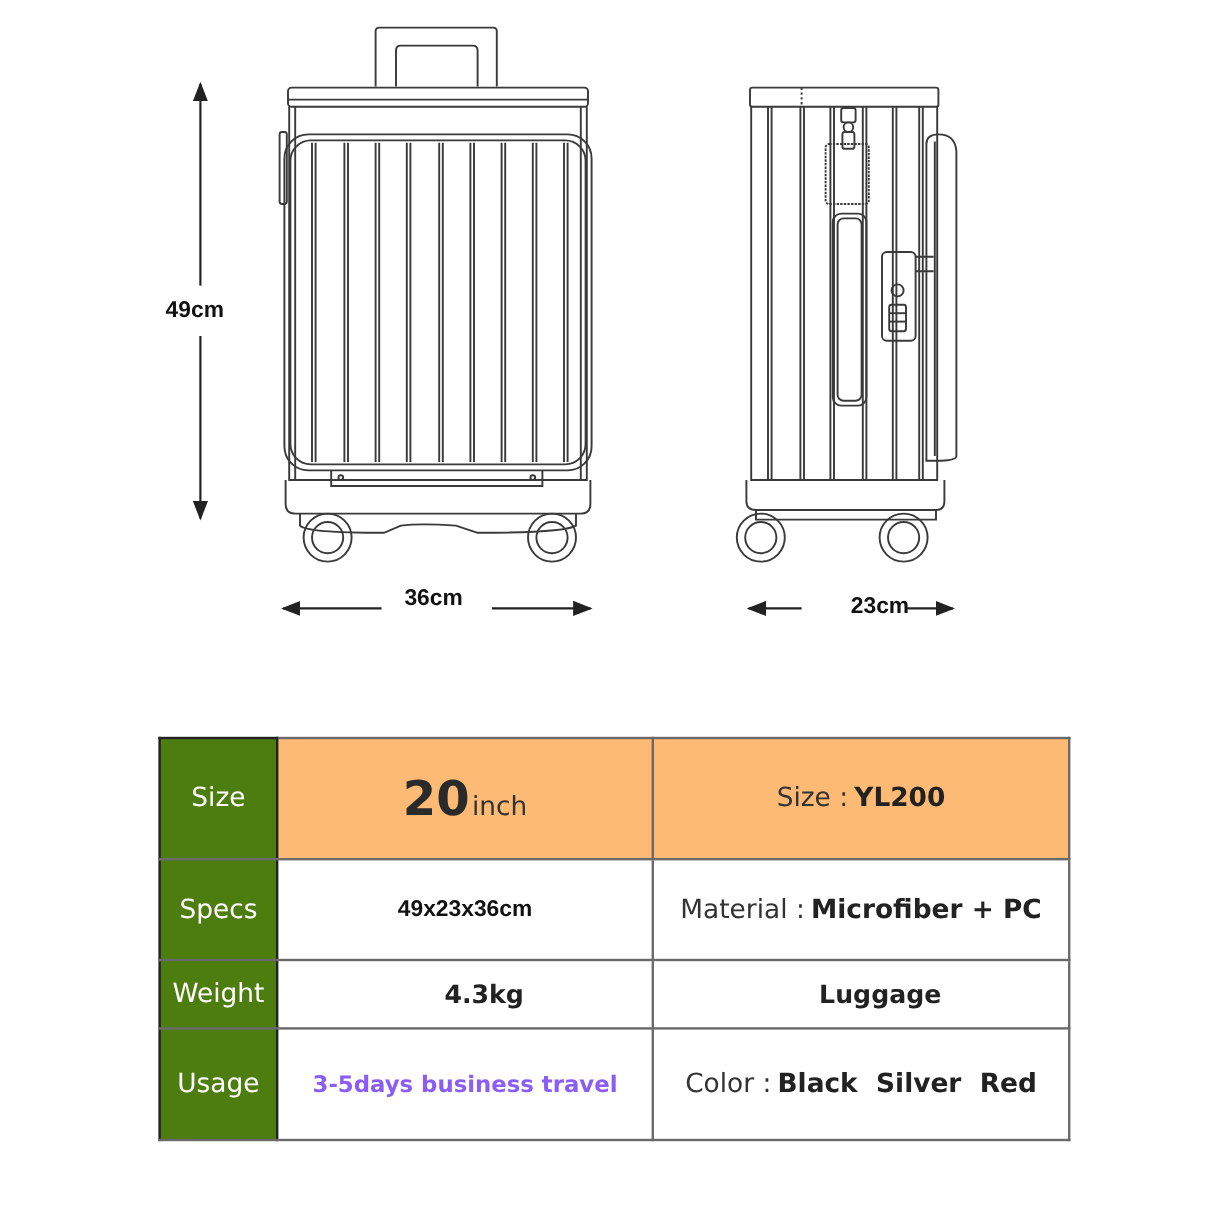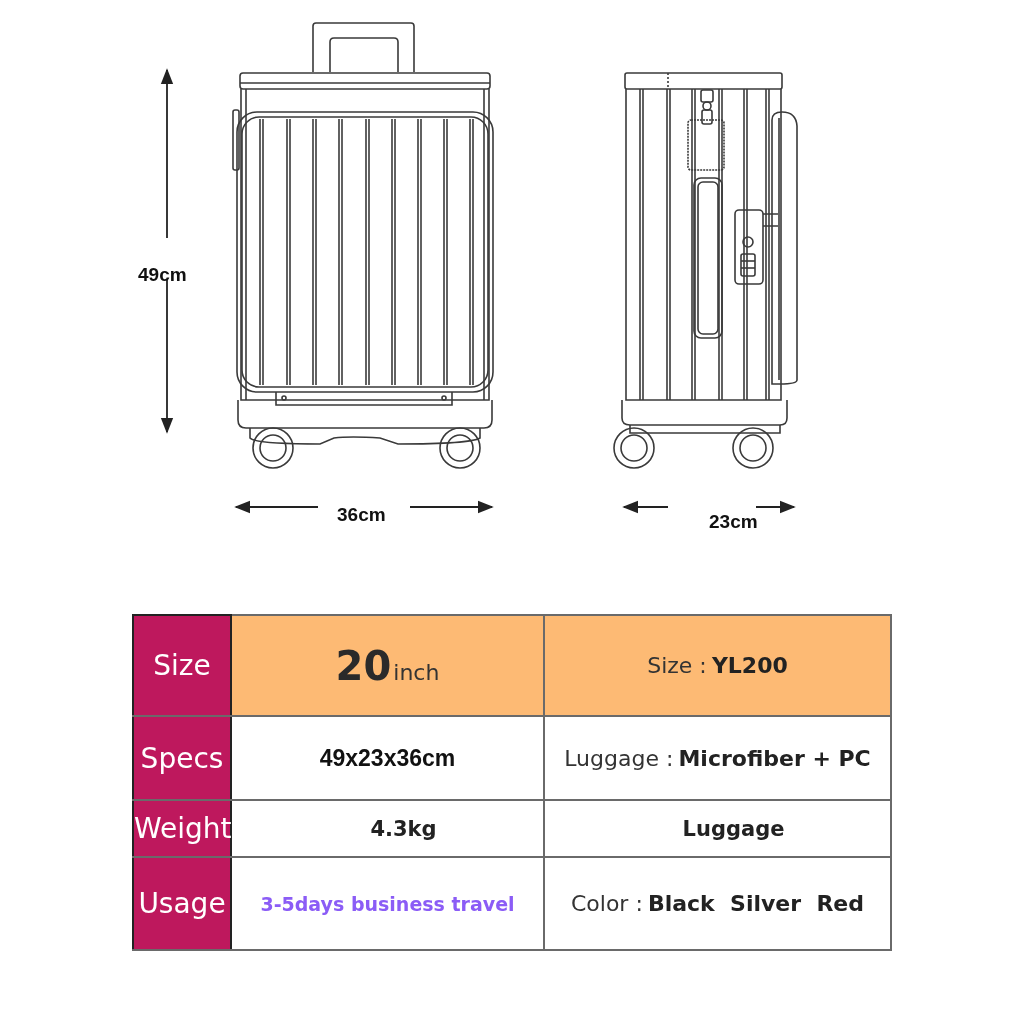--- a/index.html
+++ b/index.html
@@ -1,37 +1,37 @@
 <!DOCTYPE html>
 <html><head>
 <meta charset="utf-8">
 <style>
   html, body { margin: 0; padding: 0; background: #ffffff; }
   body { width: 1024px; height: 1024px; position: relative; overflow: hidden;
          font-family: "DejaVu Sans", sans-serif; color: #222; }
   .abs { position: absolute; }
-  .dim-label { font-family: "Liberation Sans", sans-serif; font-weight: bold; font-size: 19px; color: #111; margin-top: 16px; }
+  .dim-label { font-family: "Liberation Sans", sans-serif; font-weight: bold; font-size: 19px; color: #111; }
   svg.drawing { position: absolute; left: 0; top: 0; }
 
   table.spec { position: absolute; left: 132px; top: 614px; width: 760px; border-collapse: collapse;
                table-layout: fixed; }
   table.spec td { border: 2px solid #6a6a6a; text-align: center; vertical-align: middle; padding: 0; }
-  table.spec td.hdr { background: #be185d; color: #ffffff; font-size: 28px; width: 96px;
+  table.spec td.hdr { background: #4d7c0f; color: #ffffff; font-size: 22px; width: 96px;
                       border-color: #222; border-bottom-color: #6a6a6a; margin-top: 39px; }
   table.spec tr.r0 td { height: 99px; }
   table.spec tr.r1 td { height: 82px; }
   table.spec tr.r2 td { height: 55px; }
   table.spec tr.r3 td { height: 54px; }
   table.spec tr.r4 td { height: 91px; }
   table.spec tr.r0 td.val, table.spec tr.r0 td.val2 { background: #fdba74; }
   td.val { width: 311px; }
   .big-num { font-size: 40px; font-weight: bold; color: #2a2a2a; }
   .unit { font-size: 22px; color: #333; margin-left: 2px; }
   .bold-val { font-weight: bold; font-size: 21px; color: #222; margin-left: 32px; }
-  .specs-val { font-family: "Liberation Sans", sans-serif; font-weight: bold; font-size: 23px; color: #111; }
+  .specs-val { font-family: "Liberation Sans", sans-serif; font-weight: bold; font-size: 19px; color: #111; }
   .kv-key { font-size: 22px; color: #333; }
   .kv-val { font-weight: bold; font-size: 22px; color: #222; }
   .usage-val { font-weight: bold; font-size: 19px; color: #8b5cf6; }
 </style>
 </head>
 <body>
 
 <svg class="drawing" width="1024" height="560" viewBox="0 0 1024 560">
   <defs>
     <marker id="arrowHead" markerWidth="10" markerHeight="10" refX="8" refY="5" orient="auto-start-reverse">
@@ -158,21 +158,21 @@
     </td>
     <td class="val2">
       <span class="kv-key">Size :</span>
       <span class="kv-val">YL200</span>
     </td>
   </tr>
   <tr class="r1">
     <td class="hdr">Specs</td>
     <td class="val"><span class="specs-val">49x23x36cm</span></td>
     <td class="val2">
-      <span class="kv-key">Luggage :</span>
+      <span class="kv-key">Material :</span>
       <span class="kv-val">Microfiber + PC</span>
     </td>
   </tr>
   <tr class="r2">
     <td class="hdr">Weight</td>
     <td class="val"><span class="bold-val">4.3kg</span></td>
     <td class="val2"><span class="bold-val">Luggage</span></td>
   </tr>
   <tr class="r4">
     <td class="hdr">Usage</td>

